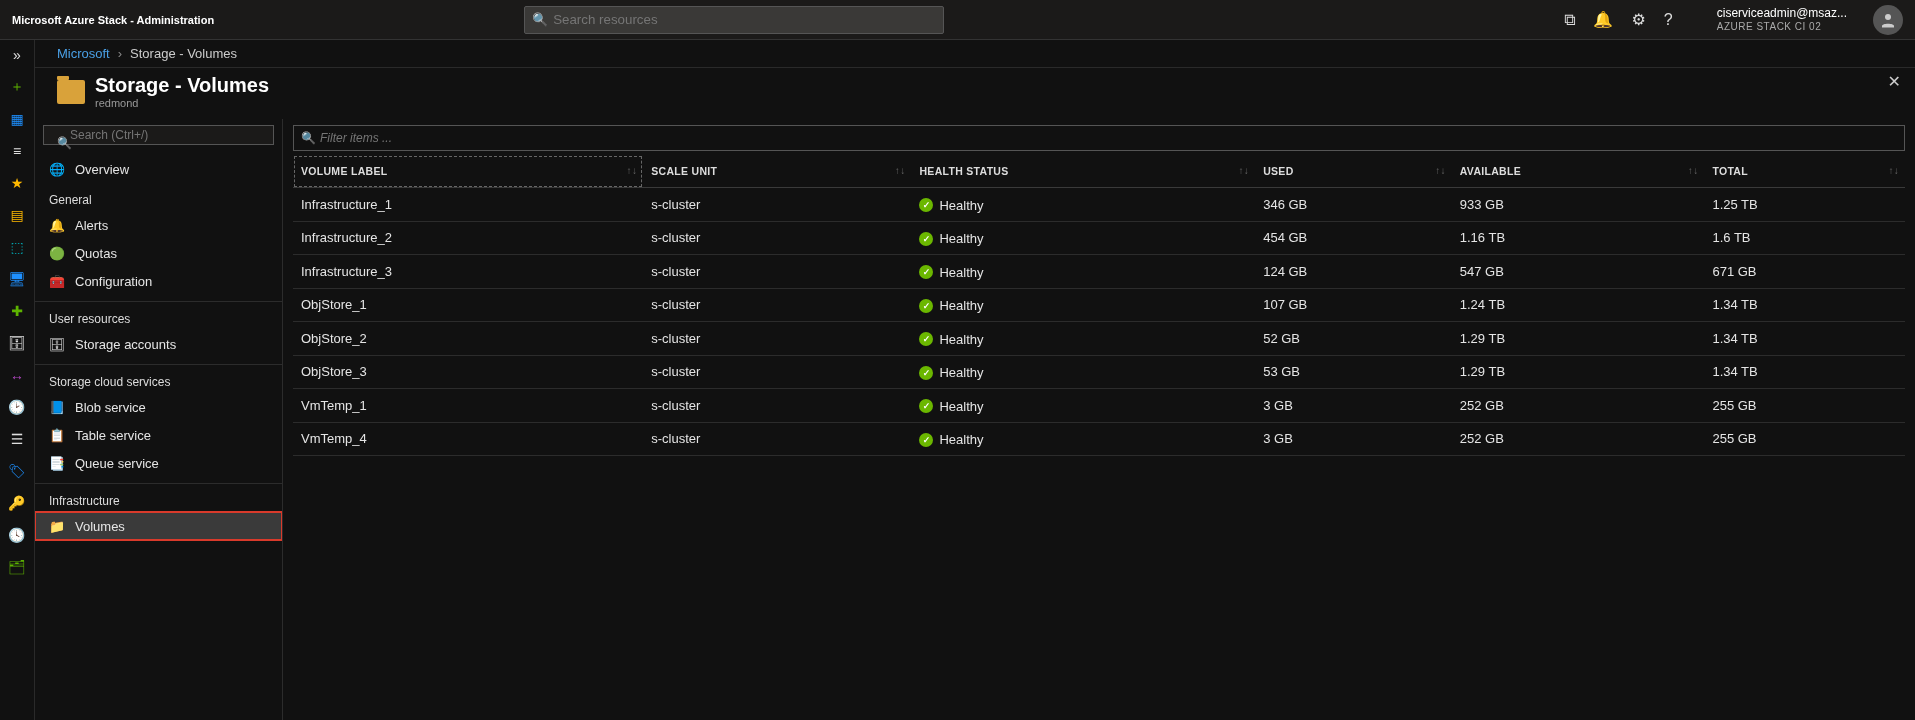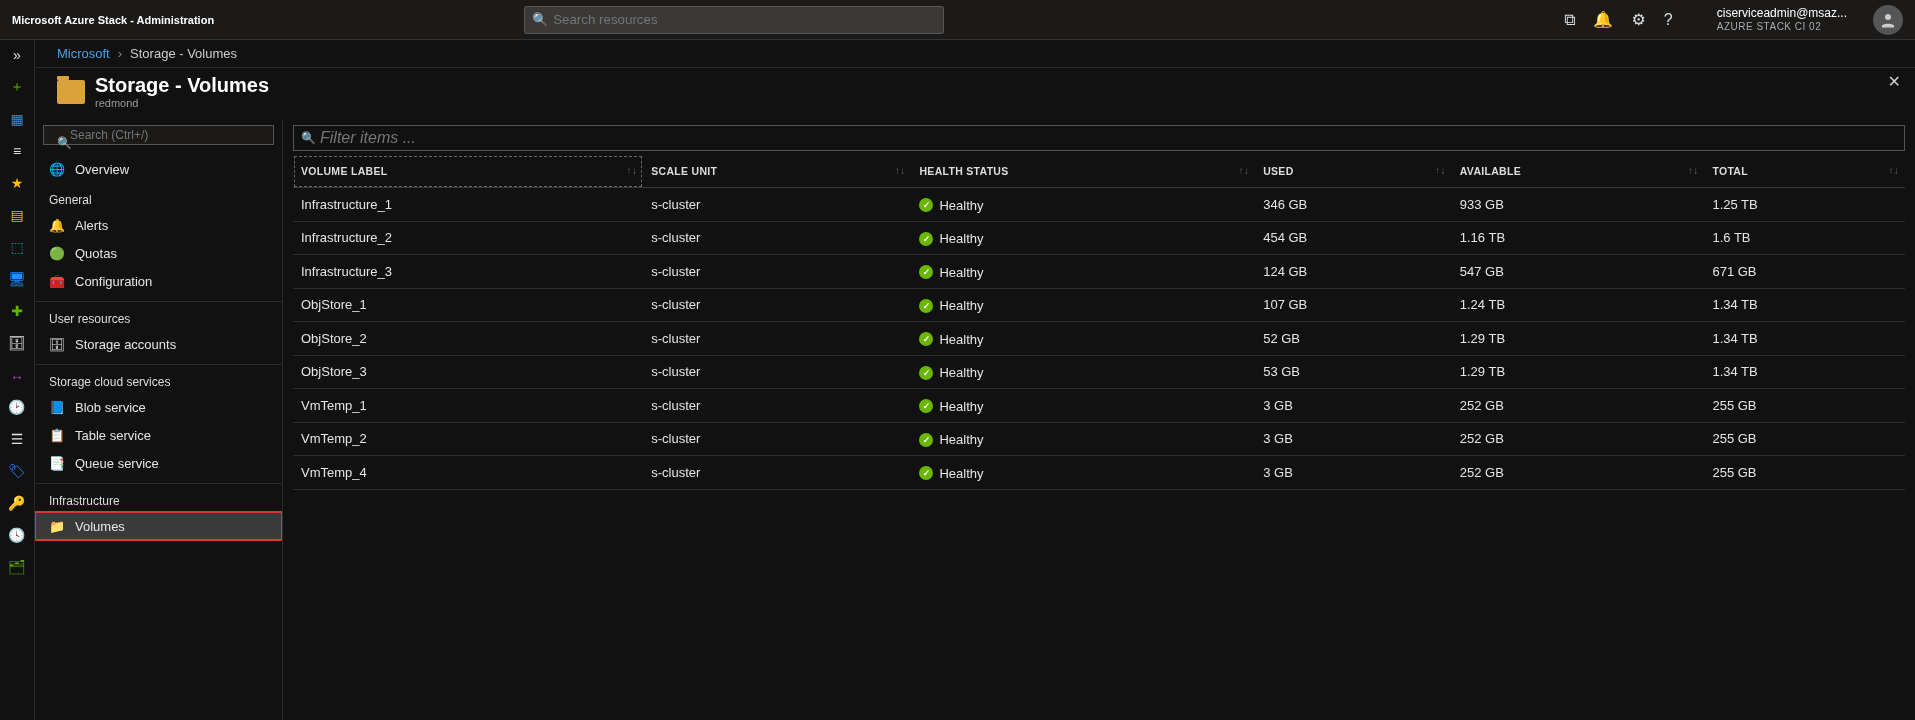--- a/index.html
+++ b/index.html
@@ -46,21 +46,21 @@
 .nav-search-holder .si{position:absolute;left:14px;top:11px;color:#888;font-size:12px;}
 
 .nav-item { display:flex; align-items:center; gap:10px; padding:6px 14px; cursor:pointer; font-size:13px; color:#e5e5e5;}
 .nav-item .dot{width:16px;height:16px;display:inline-flex;align-items:center;justify-content:center;font-size:13px;}
 .nav-section { padding:10px 14px 4px 14px; font-size:12px; color:#ddd; border-top:1px solid #2c2c2c; margin-top:6px;}
 .nav-section:first-of-type{border-top:none;margin-top:0;}
 .nav-item.active { background:#3a3a3a; outline:2px solid #d93a2b; outline-offset:-1px;}
 
 .grid-area { flex:1; padding:6px 10px; overflow:auto; }
 .filter-wrap { margin-bottom:4px; }
-.filter { width:100%; height:26px; background:transparent; border:1px solid #555; color:#5eead4; padding:0 8px 0 26px; font-style:italic; font-size:16px;}
+.filter { width:100%; height:26px; background:transparent; border:1px solid #555; color:#5eead4; padding:0 8px 0 26px; font-style:italic; font-size:12px;}
 .filter-holder{position:relative;}
 .filter-holder .fi{position:absolute;left:8px;top:6px;color:#888;font-size:12px;}
 
 table { width:100%; border-collapse:collapse; }
 th { text-align:left; font-size:10.5px; font-weight:600; letter-spacing:0.3px; color:#ddd; padding:10px 8px; border-bottom:1px solid #3a3a3a; position:relative;}
 th .sort{ position:absolute; right:6px; top:10px; color:#666; font-size:10px;}
 th.active-sort{ outline:1px dashed #666; outline-offset:-2px;}
 td { padding:8px 8px; border-bottom:1px solid #2c2c2c; font-size:13px; color:#e5e5e5; }
 .health { display:inline-flex; align-items:center; gap:6px; }
 .ok-badge { width:14px;height:14px;border-radius:50%;background:#6bb700;display:inline-flex;align-items:center;justify-content:center;color:#fff;font-size:9px;font-weight:bold;}
@@ -278,39 +278,28 @@
                 <td>s-cluster</td>
                 <td><span class="health">
                     <span class="ok-badge">✓</span>
                     <span>Healthy</span>
                   </span></td>
                 <td>3 GB</td>
                 <td>252 GB</td>
                 <td>255 GB</td>
               </tr>
               <tr>
-                <td>VmTemp_2</td>
+                <td>VmTemp_4</td>
                 <td>s-cluster</td>
                 <td><span class="health">
                     <span class="ok-badge">✓</span>
                     <span>Healthy</span>
                   </span></td>
                 <td>3 GB</td>
                 <td>252 GB</td>
                 <td>255 GB</td>
               </tr>
-              <tr>
-                <td>VmTemp_4</td>
-                <td>s-cluster</td>
-                <td><span class="health">
-                    <span class="ok-badge">✓</span>
-                    <span>Healthy</span>
-                  </span></td>
-                <td>3 GB</td>
-                <td>252 GB</td>
-                <td>255 GB</td>
-              </tr>
             </tbody>
         </table>
       </div>
     </div>
   </div>
 </div>
 
 </body></html>

